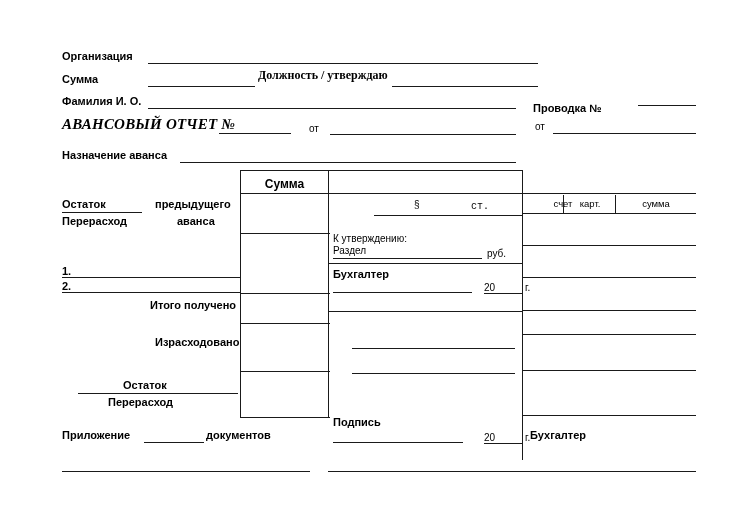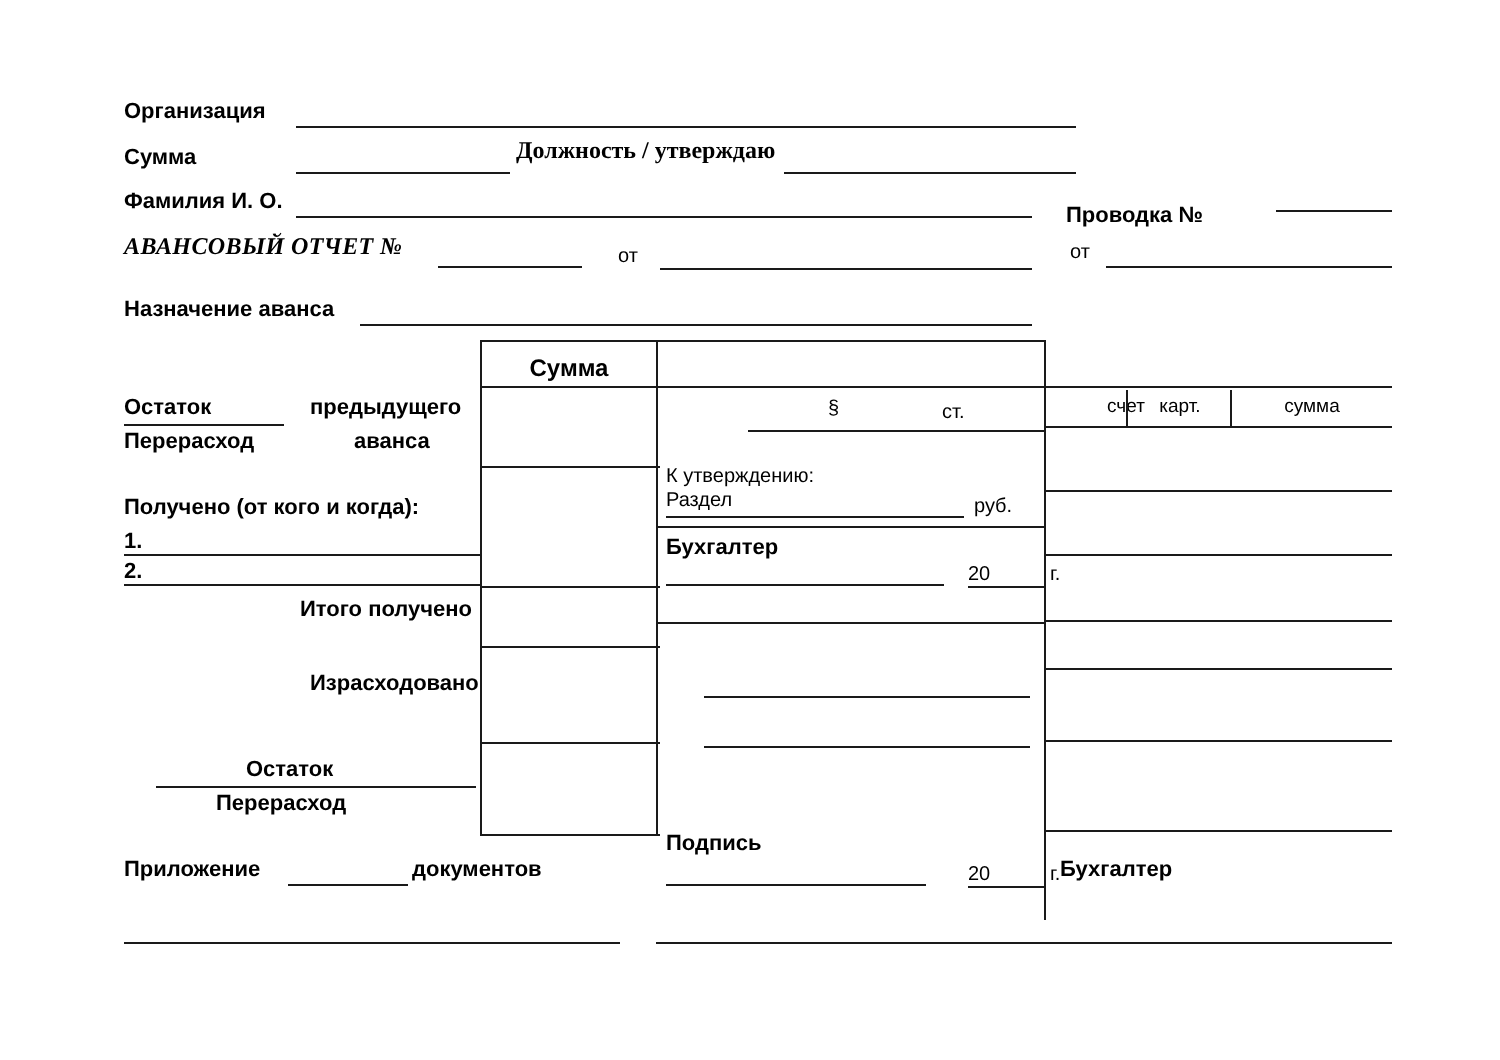--- a/index.html
+++ b/index.html
@@ -35,21 +35,21 @@
     font-family: "Liberation Serif", serif;
     font-size: 12px;
     font-weight: bold;
     white-space: nowrap;
     line-height: 1;
   }
   .title {
     font-family: "Liberation Serif", serif;
     font-style: italic;
     font-weight: bold;
-    font-size: 12px;
+    font-size: 15px;
     white-space: nowrap;
     line-height: 1;
     letter-spacing: .2px;
   }
   .hdr {
     font-size: 12px;
     font-weight: bold;
     white-space: nowrap;
     line-height: 1;
     text-align: center;
@@ -135,21 +135,20 @@
   <div class="abs rule" style="left:240px; top:371px; width:90px;"></div>
   <div class="abs rule" style="left:240px; top:417px; width:90px;"></div>
 
   <div class="abs lbl" style="left:62px; top:199px;">Остаток</div>
   <div class="abs rule-thin" style="left:62px; top:212px; width:80px;"></div>
   <div class="abs lbl" style="left:62px; top:216px;">Перерасход</div>
 
   <div class="abs lbl" style="left:155px; top:199px;">предыдущего</div>
   <div class="abs lbl" style="left:177px; top:216px;">аванса</div>
 
-  <div class="abs lbl" style="left:62px; top:249px;">Получено (от кого и когда):</div>
 
   <div class="abs lbl" style="left:62px; top:266px;">1.</div>
   <div class="abs rule" style="left:62px; top:277px; width:178px;"></div>
 
   <div class="abs lbl" style="left:62px; top:281px;">2.</div>
   <div class="abs rule" style="left:62px; top:292px; width:178px;"></div>
 
   <div class="abs lbl" style="left:150px; top:300px;">Итого получено</div>
 
   <div class="abs lbl" style="left:155px; top:337px;">Израсходовано</div>
@@ -162,21 +161,21 @@
   <div class="abs rule" style="left:144px; top:442px; width:60px;"></div>
   <div class="abs lbl" style="left:206px; top:430px;">документов</div>
 
   <div class="abs rule" style="left:62px; top:471px; width:248px;"></div>
 
   <div class="abs rule" style="left:328px; top:170px; width:195px;"></div>
   <div class="abs rule" style="left:328px; top:193px; width:195px;"></div>
 
   <div class="abs lbl-sm" style="left:333px; top:220px;margin-top:26px;">Раздел</div>
   <div class="abs lbl-sm" style="left:414px; top:200px;">§</div>
-  <div class="abs lbl-sm" style="left:471px; top:202px;">ст.</div>
+  <div class="abs lbl-sm" style="left:471px; top:202px;font-family:Liberation Mono, monospace;">ст.</div>
   <div class="abs rule" style="left:374px; top:215px; width:148px;"></div>
 
   <div class="abs lbl-sm" style="left:333px; top:234px;">К утверждению:</div>
   <div class="abs rule" style="left:333px; top:258px; width:149px;"></div>
   <div class="abs lbl-sm" style="left:487px; top:249px;">руб.</div>
 
   <div class="abs rule" style="left:328px; top:263px; width:195px;"></div>
   <div class="abs lbl" style="left:333px; top:269px;">Бухгалтер</div>
   <div class="abs rule" style="left:333px; top:292px; width:139px;"></div>
 

